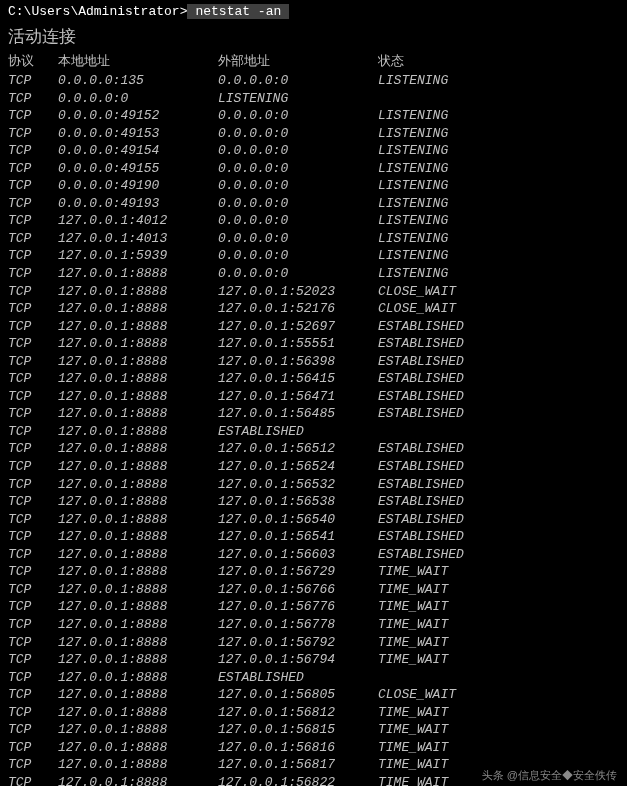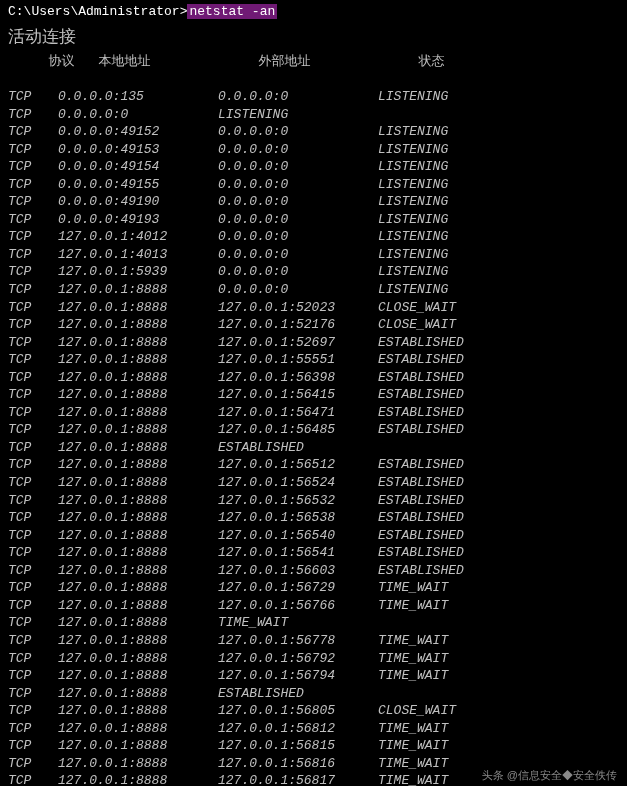--- a/index.html
+++ b/index.html
@@ -16,35 +16,34 @@
       background: #000;
       padding: 4px 8px;
       width: 100%;
     }
     .cmd-line {
       color: #fff;
       margin-bottom: 6px;
       font-size: 13px;
     }
     .cmd-highlight {
-      background: #701a75;
+      background: #404040;
       color: #fff;
-      padding: 0 2px;
+      padding: 0 8px;
     }
     .section-title {
       color: #c0c0c0;
       margin-bottom: 4px;
       font-size: 17px;
     }
     .header-row {
       display: flex;
       color: #c0c0c0;
-      margin-bottom: 18px;
+      margin-bottom: 2px;
       font-size: 13px;
-      justify-content: center;
     }
     .col-proto { width: 50px; }
     .col-local { width: 160px; }
     .col-foreign { width: 160px; }
     .col-state { width: 160px; }
     .data-row {
       display: flex;
       color: #c0c0c0;
       line-height: 1.35;
       font-size: 13px;
@@ -248,20 +247,21 @@
       </div>
       <div class="data-row">
         <span class="col-proto">TCP</span>
         <span class="col-local">127.0.0.1:8888</span>
         <span class="col-foreign">127.0.0.1:56766</span>
         <span class="col-state">TIME_WAIT</span>
       </div>
       <div class="data-row">
         <span class="col-proto">TCP</span>
         <span class="col-local">127.0.0.1:8888</span>
+        <span class="col-foreign">127.0.0.1:56776</span>
         <span class="col-state">TIME_WAIT</span>
       </div>
       <div class="data-row">
         <span class="col-proto">TCP</span>
         <span class="col-local">127.0.0.1:8888</span>
         <span class="col-foreign">127.0.0.1:56778</span>
         <span class="col-state">TIME_WAIT</span>
       </div>
       <div class="data-row">
         <span class="col-proto">TCP</span>

